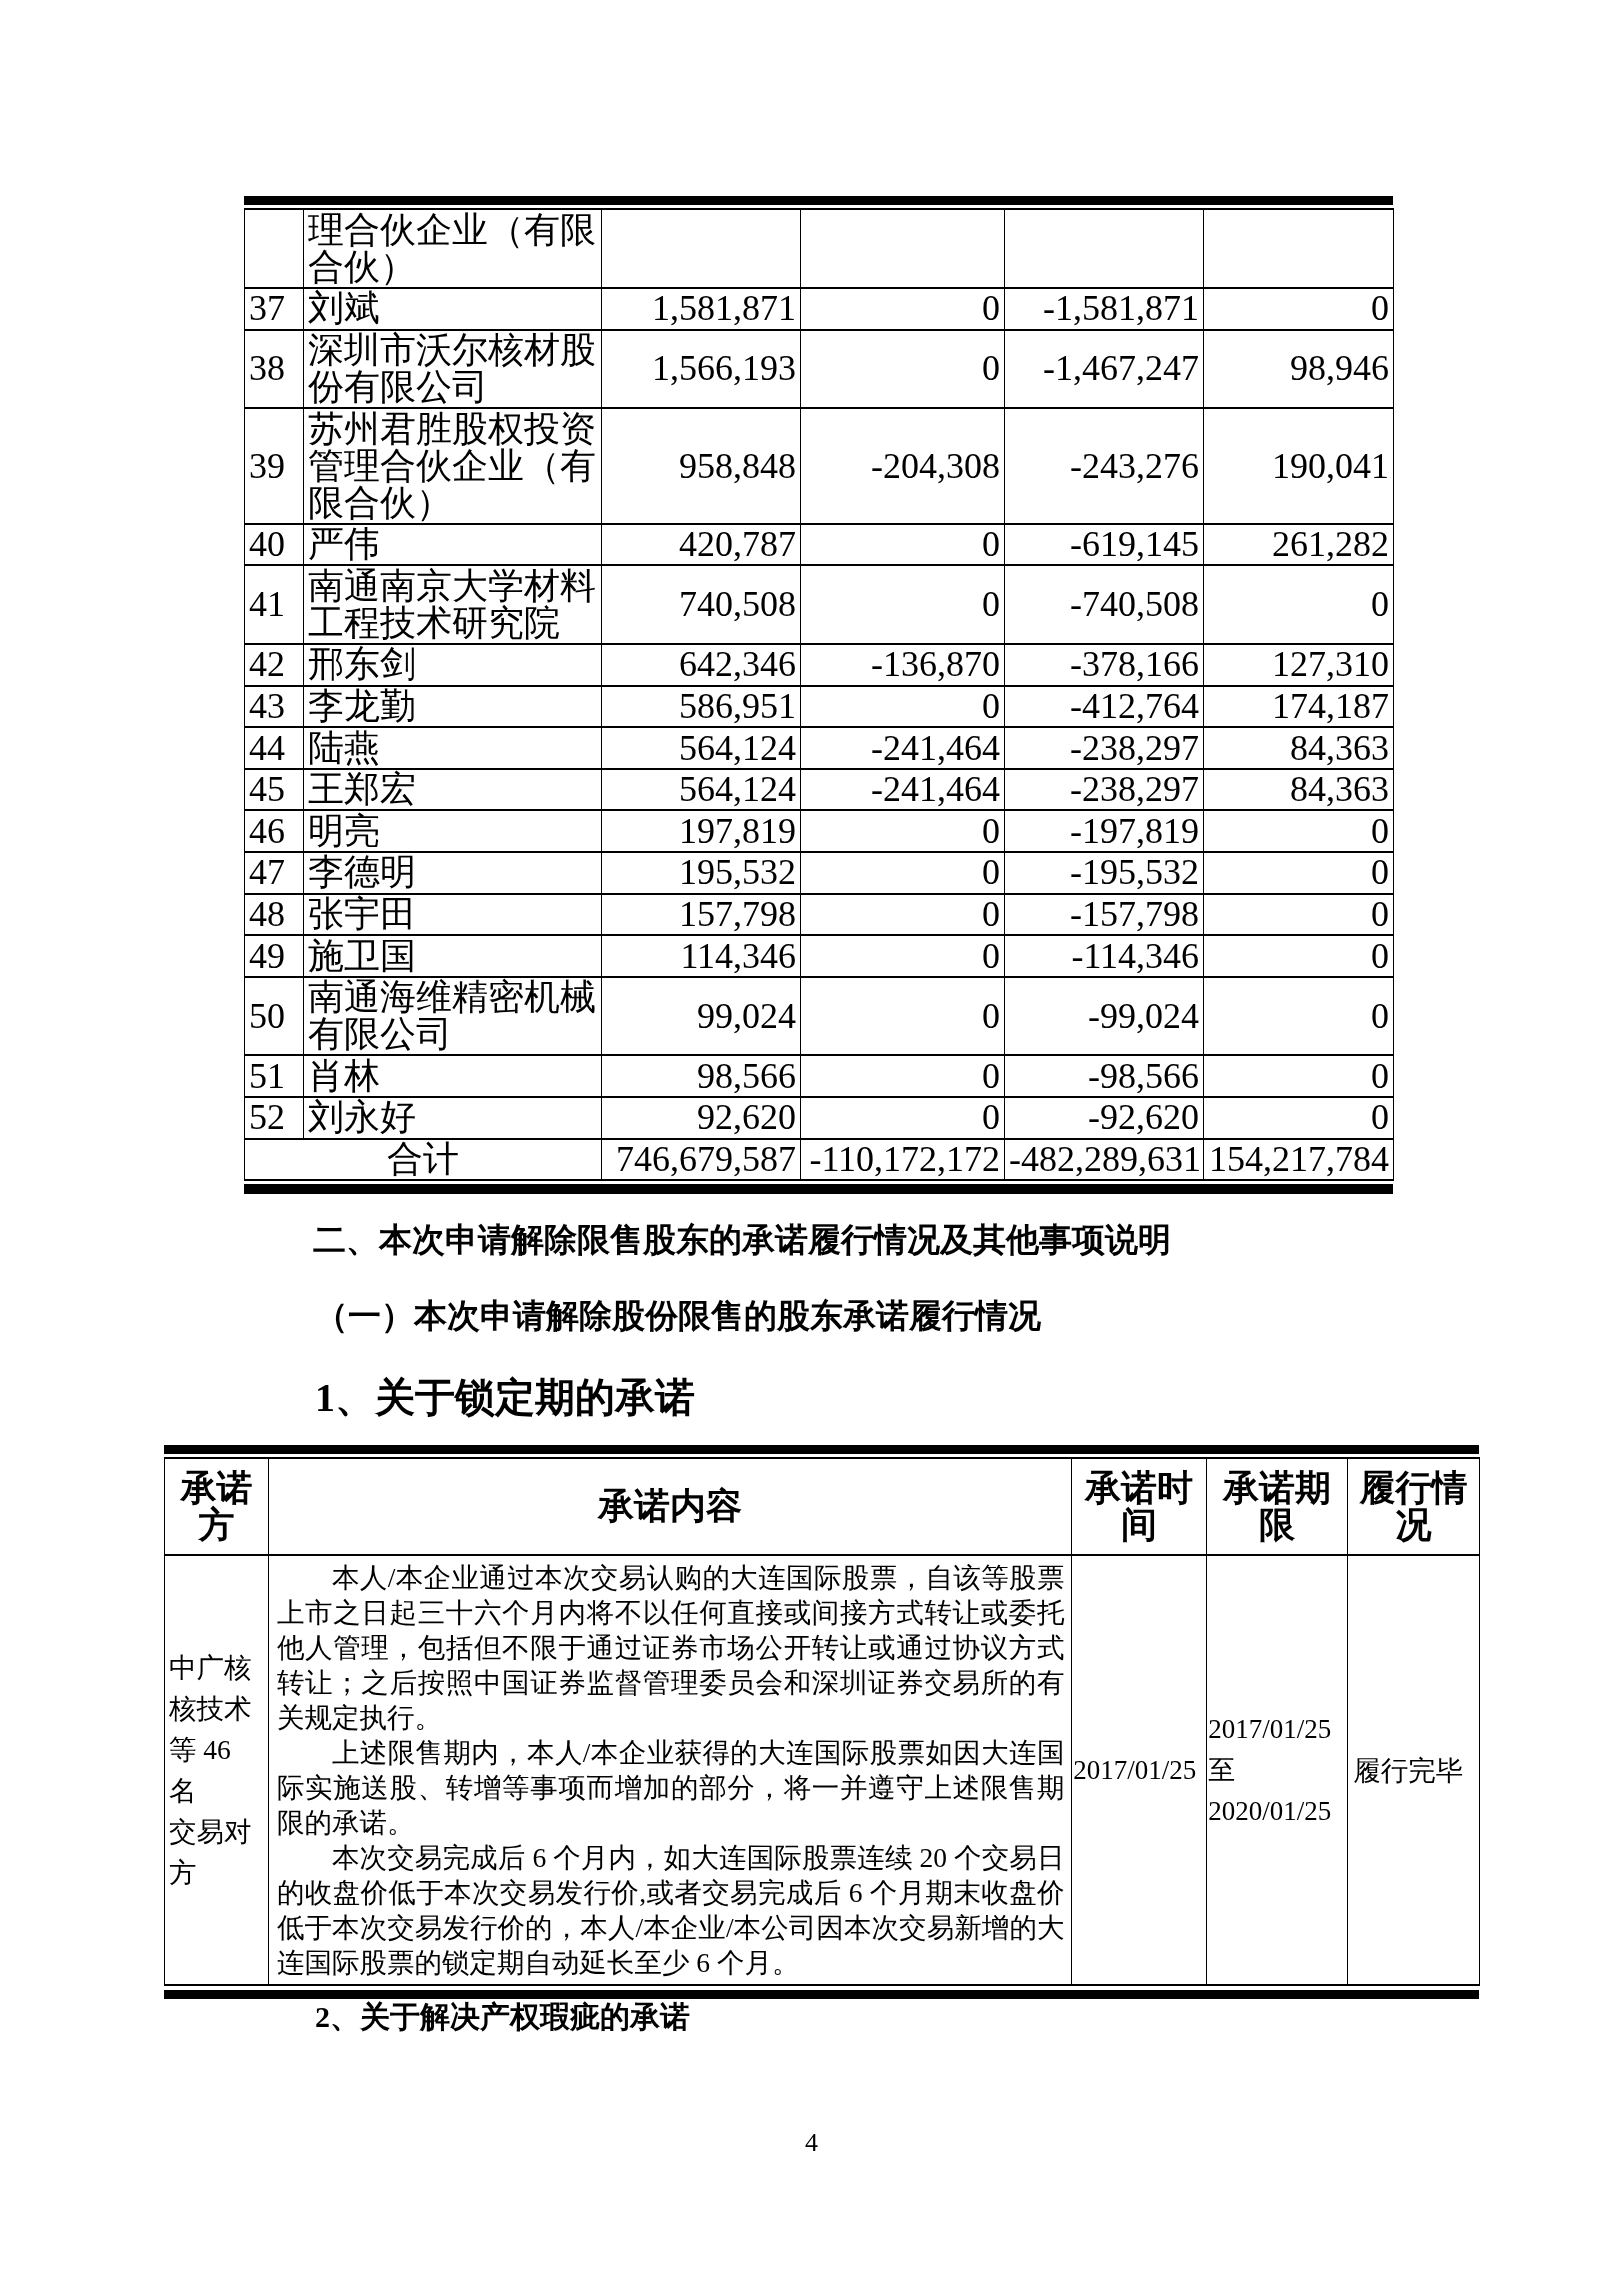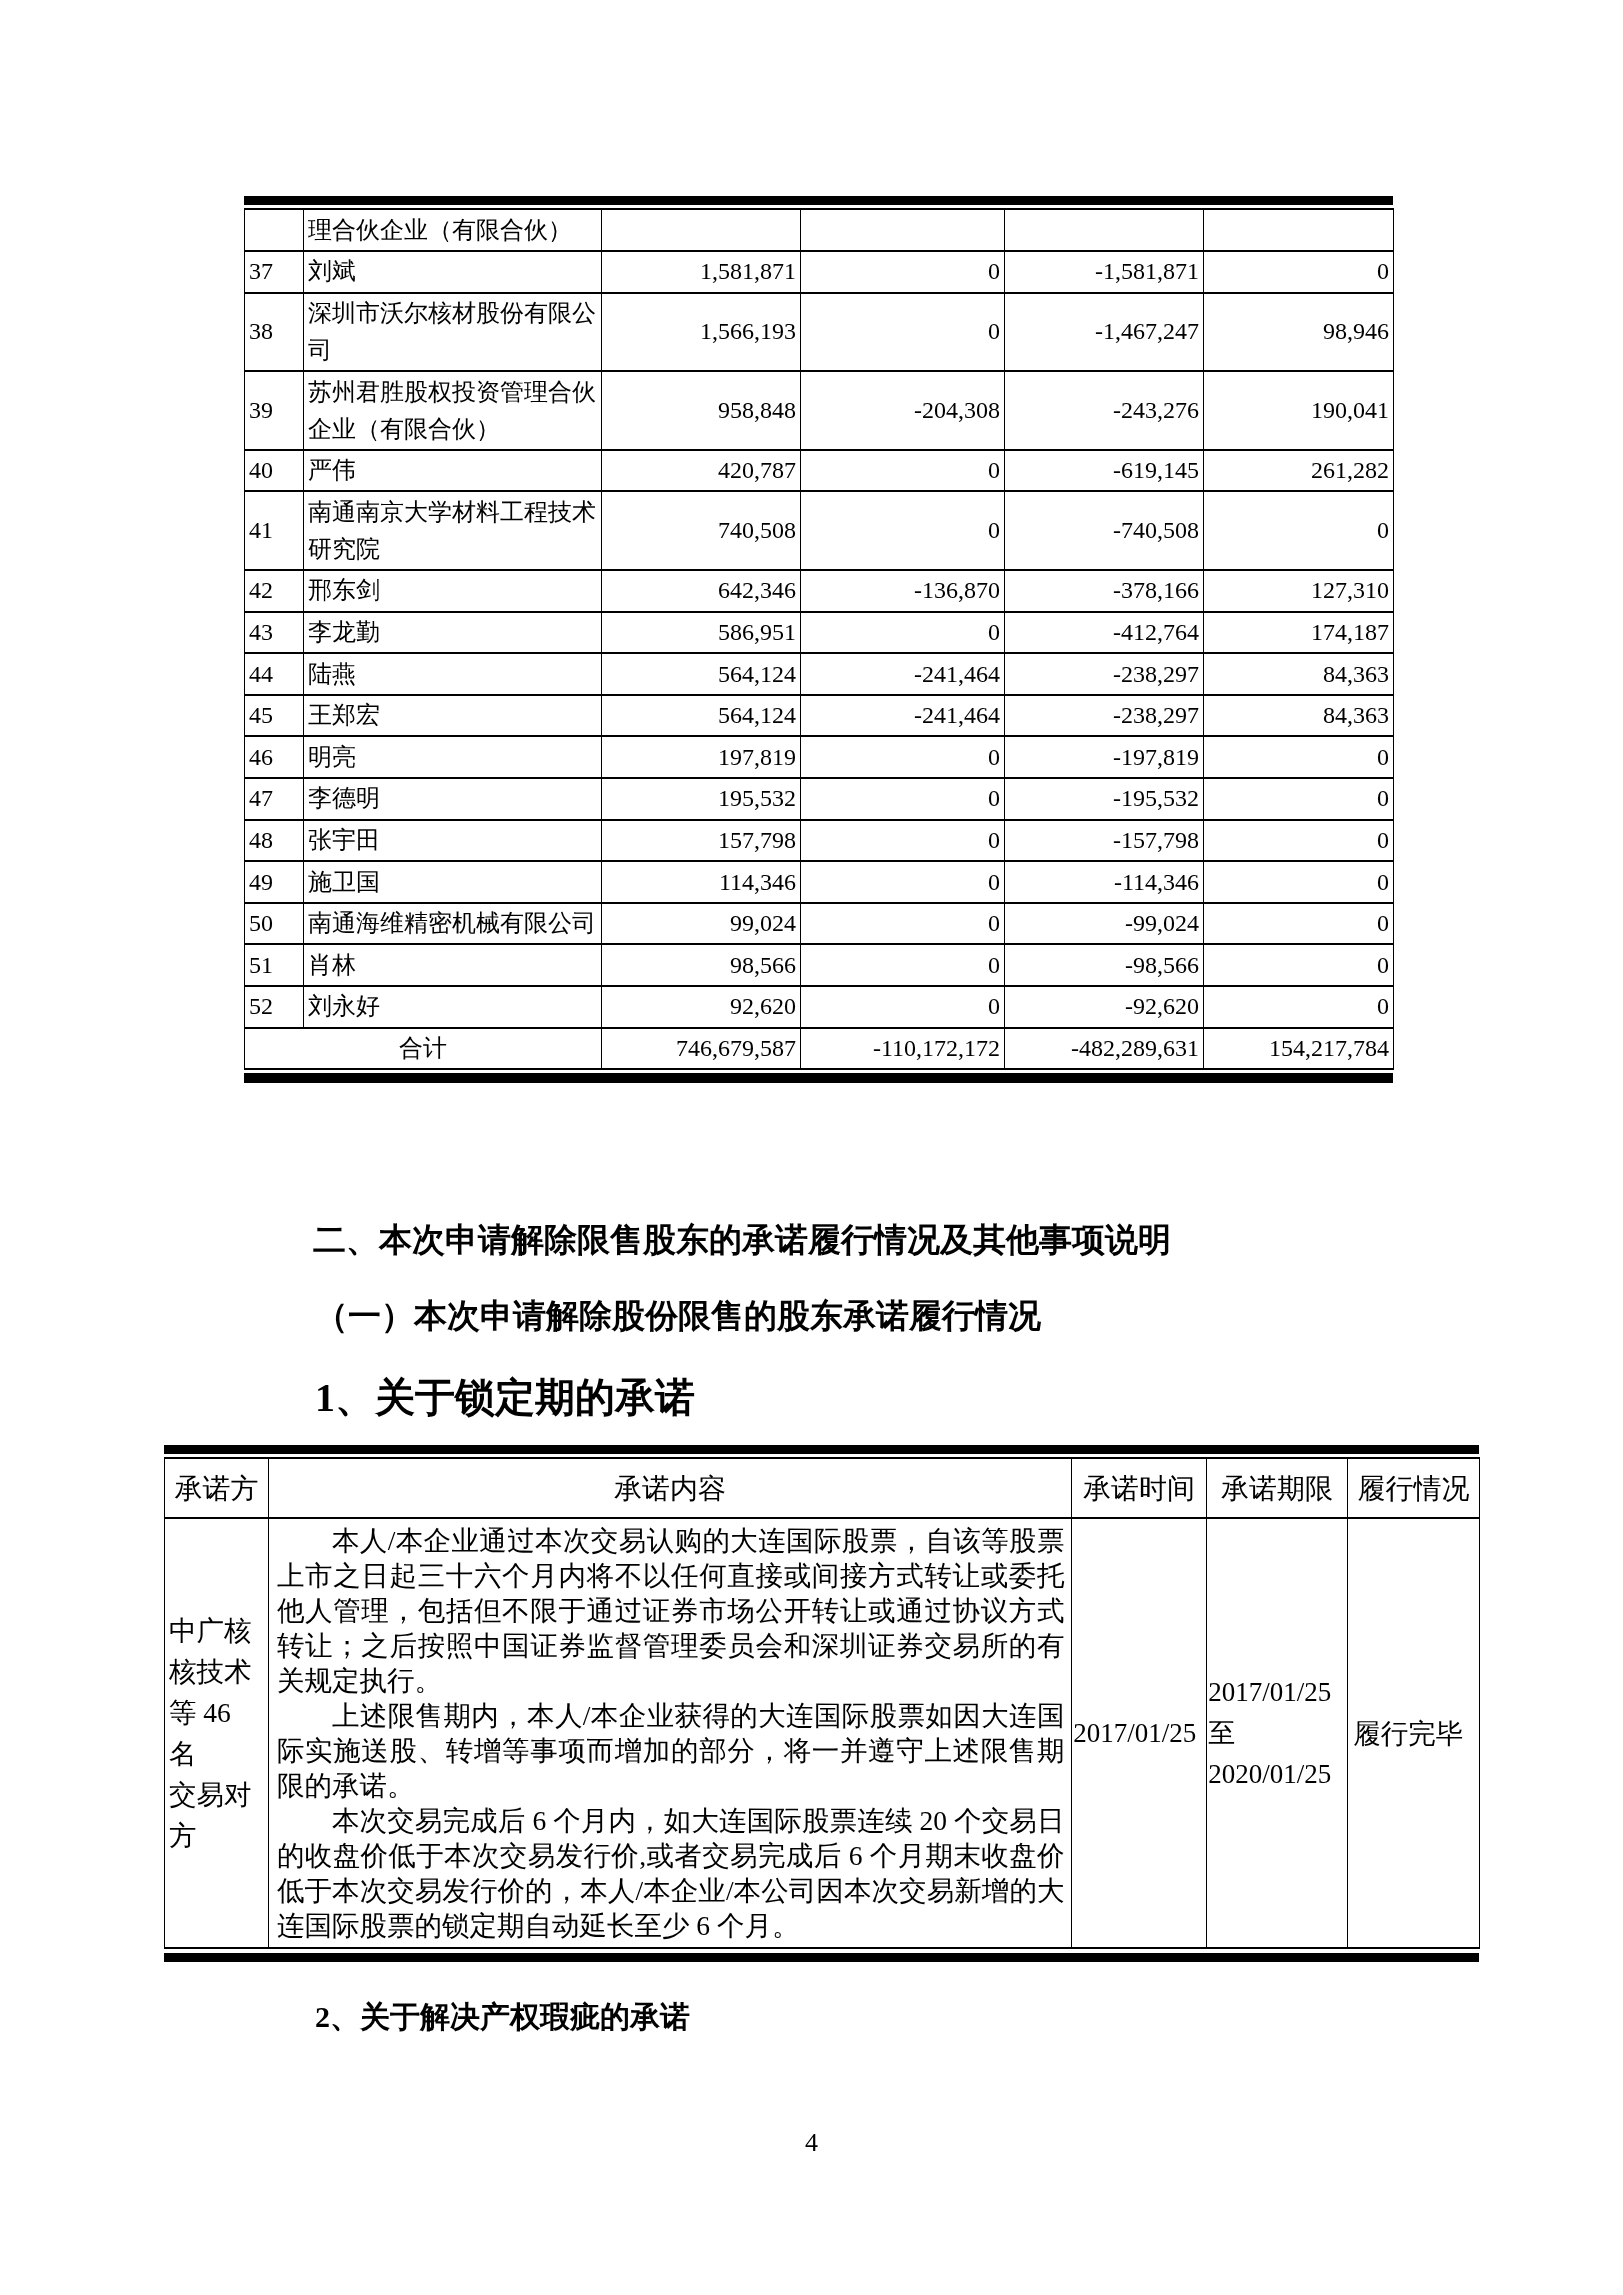--- a/index.html
+++ b/index.html
@@ -29,21 +29,21 @@
   .t1-wrap {
     position: absolute;
     left: 244px;
     top: 196px;
     width: 1149px;
   }
   table.t1 {
     width: 1149px;
     table-layout: fixed;
     border-collapse: collapse;
-    font-size: 24px;
+    font-size: 36px;
     line-height: 37px;
   }
   table.t1 td {
     border-left: 1.3px solid #000;
     border-right: 1.3px solid #000;
     border-top: 2.6px solid #000;
     border-bottom: 2.6px solid #000;
     padding: 1.3px 3.9px;
     vertical-align: middle;
     overflow: hidden;
@@ -82,22 +82,22 @@
   }
   table.t2 th, table.t2 td {
     border-left: 1.3px solid #000;
     border-right: 1.3px solid #000;
     vertical-align: middle;
     overflow: hidden;
   }
   table.t2 th {
     border-top: 2px solid #000;
     border-bottom: 2.6px solid #000;
-    font-weight: normal;
-    font-size: 28px;
+    font-weight: bold;
+    font-size: 36px;
     padding: 10.5px 2.6px;
     line-height: 37px;
   }
   table.t2 td { border-bottom: 2px solid #000; }
   td.t2-party {
     text-align: left;
     padding: 3.9px 3.9px;
     line-height: 41px;
   }
   td.t2-content {

